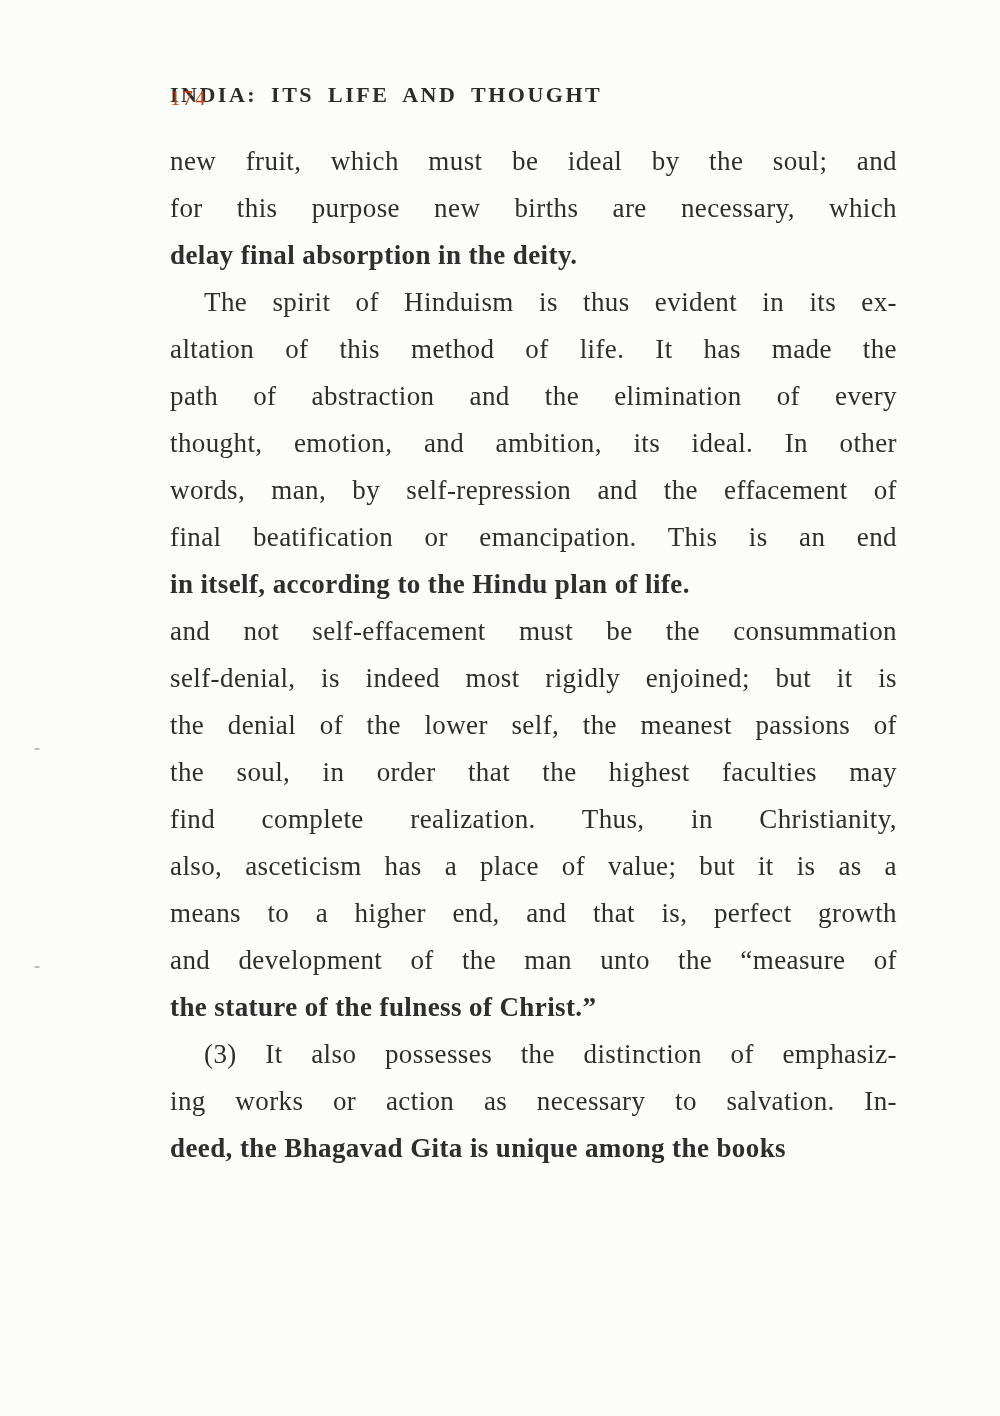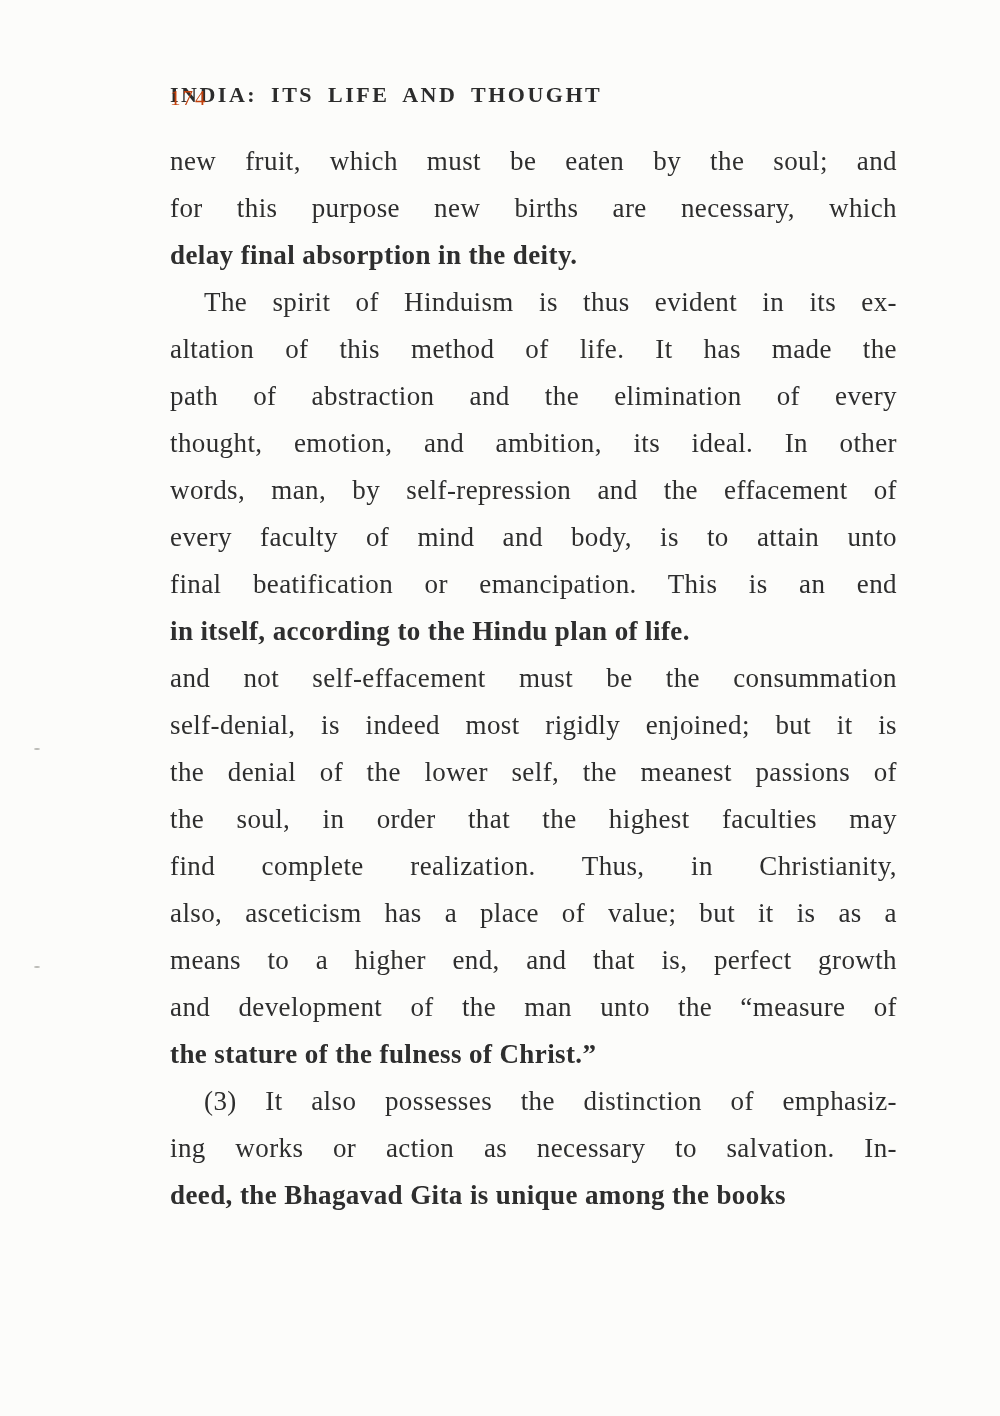--- a/index.html
+++ b/index.html
@@ -82,31 +82,30 @@
   <div class="scan-dot d2"></div>
 
   <div class="header-row">
     <span class="page-number">174</span>
     <div class="header-title">INDIA: ITS LIFE AND THOUGHT</div>
   </div>
 
   <div class="page-body">
 
   <div class="paragraph">
-        <div class="line">new fruit, which must be eaten by the soul; and</div>
+        <div class="line">new fruit, which must be ideal by the soul; and</div>
         <div class="line">for this purpose new births are necessary, which</div>
         <div class="line last">delay final absorption in the deity.</div>
       </div>
       <div class="paragraph">
         <div class="line indent">The spirit of Hinduism is thus evident in its ex-</div>
         <div class="line">altation of this method of life. It has made the</div>
         <div class="line">path of abstraction and the elimination of every</div>
         <div class="line">thought, emotion, and ambition, its ideal. In other</div>
         <div class="line">words, man, by self-repression and the effacement of</div>
-        <div class="line">every faculty of mind and body, is to attain unto</div>
         <div class="line">final beatification or emancipation. This is an end</div>
         <div class="line last">in itself, according to the Hindu plan of life.</div>
       </div>
       <div class="paragraph">
         <div class="line">and not self-effacement must be the consummation</div>
         <div class="line">self-denial, is indeed most rigidly enjoined; but it is</div>
         <div class="line">the denial of the lower self, the meanest passions of</div>
         <div class="line">the soul, in order that the highest faculties may</div>
         <div class="line">find complete realization. Thus, in Christianity,</div>
         <div class="line">also, asceticism has a place of value; but it is as a</div>

